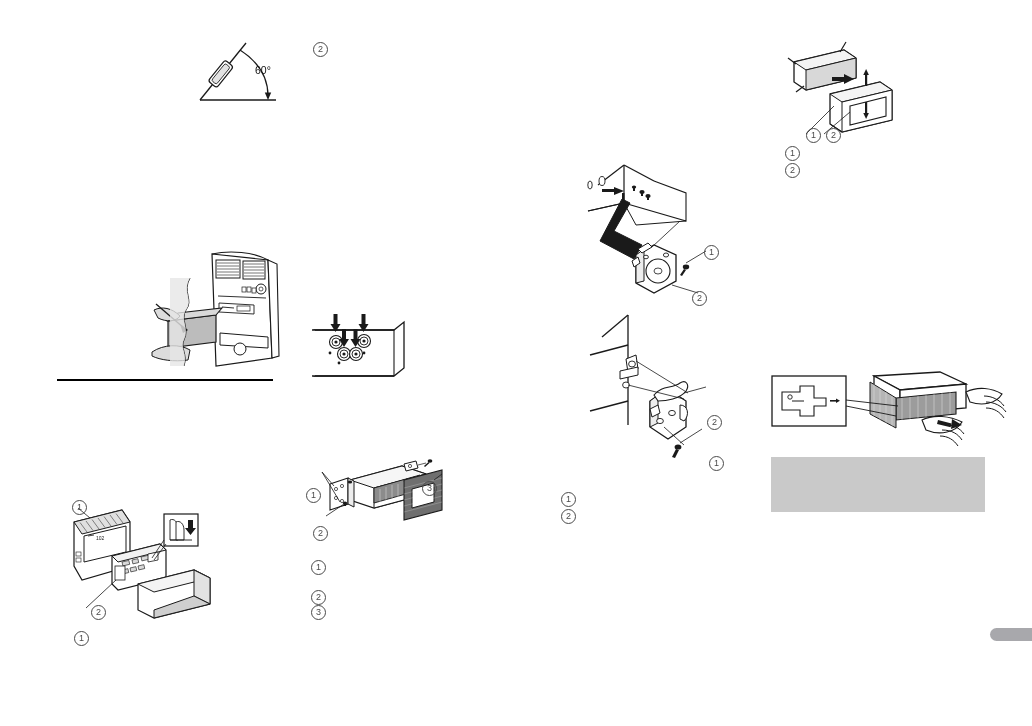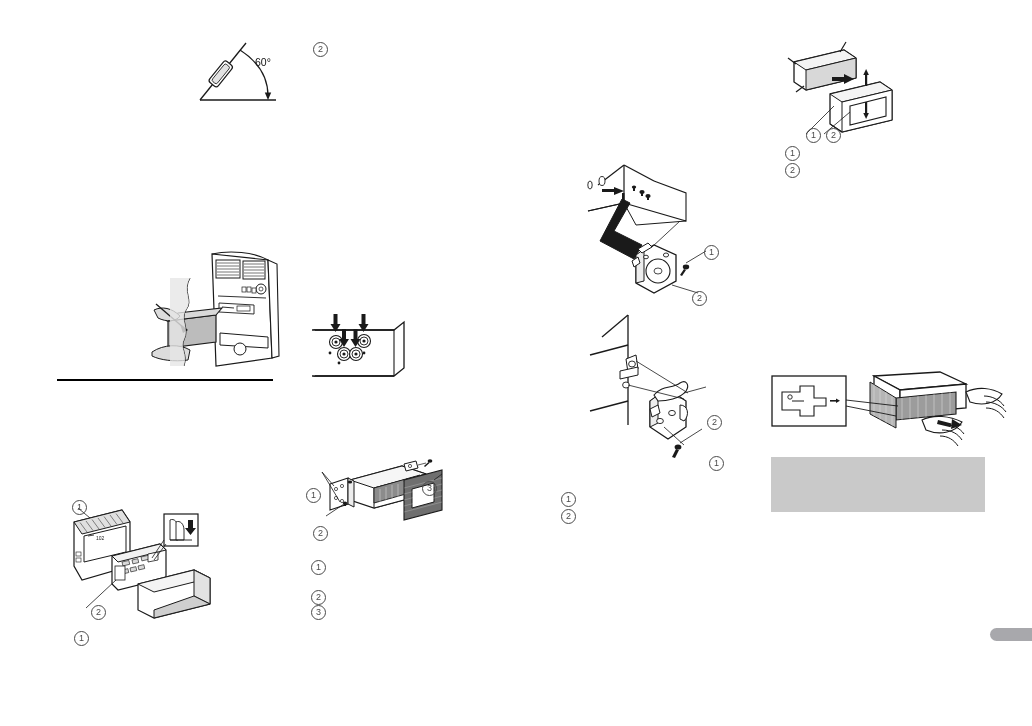--- a/index.html
+++ b/index.html
@@ -94,21 +94,21 @@
       <path d="M 44 12 Q 72 30 72 58" fill="none" stroke="#1a1a1a" stroke-width="1.3"></path>
 
       <path d="M 72 62 l -3.2 -7.5 l 6.4 0 z" fill="#1a1a1a"></path>
 
       <g transform="rotate(-51 25 38)">
         <rect x="13" y="31" width="27" height="11" rx="3" ry="3" fill="#ffffff" stroke="#1a1a1a" stroke-width="1.2"></rect>
         <rect x="15.5" y="33.3" width="22" height="6.4" rx="2" ry="2" fill="#e2e2e2" stroke="#1a1a1a" stroke-width="0.8"></rect>
       </g>
     </svg>
   </div>
-  <div class="angle-label" style="left:255px; top:56px;">60°</div>
+  <div class="angle-label" style="left:255px; top:64px;">60°</div>
 
   <div class="callout-row" style="left:313px; top:42px;">
     <span class="circnum">2</span>
     <span class="callout-text"></span>
   </div>
 
   <div class="fig" style="left:150px; top:248px; width:130px; height:125px;">
     <svg width="130" height="125" viewBox="0 0 130 125">
 
       <path d="M 62 6 L 118 12 L 122 110 L 66 118 Z" fill="#ffffff" stroke="#1a1a1a" stroke-width="1.2"></path>

